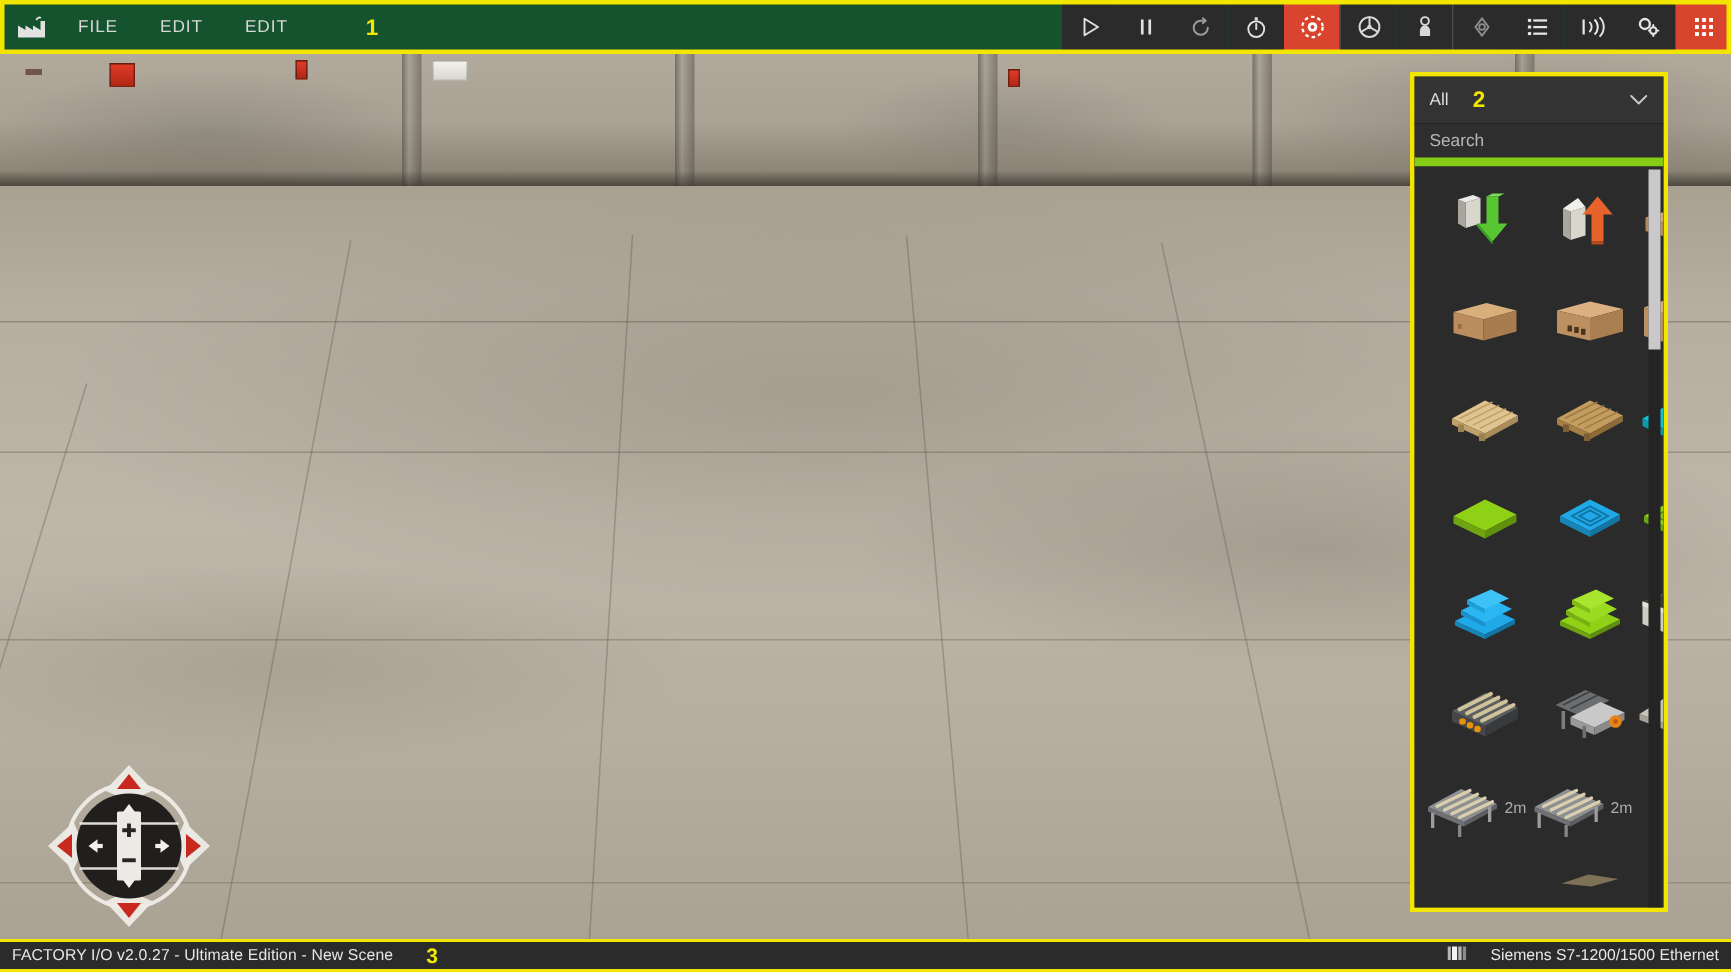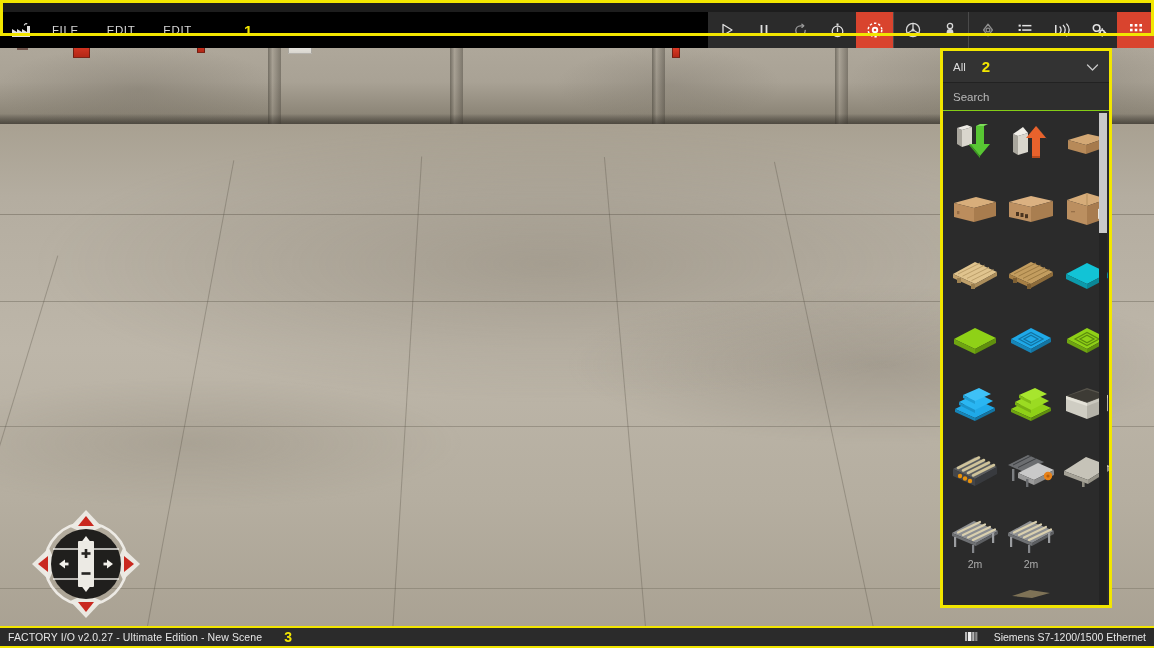--- a/index.html
+++ b/index.html
@@ -83,23 +83,23 @@
     background: linear-gradient(to bottom, #f4f2ee, #d9d6cf);
     border: 1px solid rgba(120,116,108,.5);
   }
   .small-mark {
     position: absolute;
     background: rgba(70,30,25,.75);
   }
 
   
   #topbar {
-    position: absolute; left: 0; top: 12px;
+    position: absolute; left: 0; top: 0;
     width: 1154px; height: 36px;
-    background: #000000;
+    background: #14532d;
     display: flex; align-items: center;
     z-index: 30;
   }
   #logo-icon {
     width: 34px; height: 36px;
     display: flex; align-items: center; justify-content: center;
     margin-left: 4px;
   }
   .menu-item {
     color: #d8d8d8;
@@ -161,40 +161,40 @@
   #annot-2 { margin-left: 16px; }
   #palette-chevron {
     margin-left: auto;
     color: #c8c8c8;
   }
   #palette-search {
     height: 28px;
     background: #2e2e2e;
     display: flex; align-items: center;
     padding: 0 10px;
-    border-bottom: 1px solid #84cc16;
+    border-bottom: 6px solid #84cc16;
     flex: 0 0 auto;
   }
   #palette-search-text {
     color: #b8b8b8; font-size: 11.5px;
   }
   #palette-body {
     position: relative;
     flex: 1 1 auto;
     background: #2b2b2b;
     overflow: hidden;
   }
   #palette-grid {
     display: grid;
     grid-template-columns: repeat(3, 1fr);
     padding: 6px 4px 0 4px;
   }
   .pal-cell {
     height: 65px;
-    display: flex; flex-direction: column;
+    display: flex; flex-direction: row;
     align-items: center; justify-content: flex-end;
     padding-bottom: 2px;
     cursor: default;
     position: relative;
   }
   .pal-thumb {
     width: 56px; height: 48px;
     display: flex; align-items: center; justify-content: center;
   }
   .pal-label {

